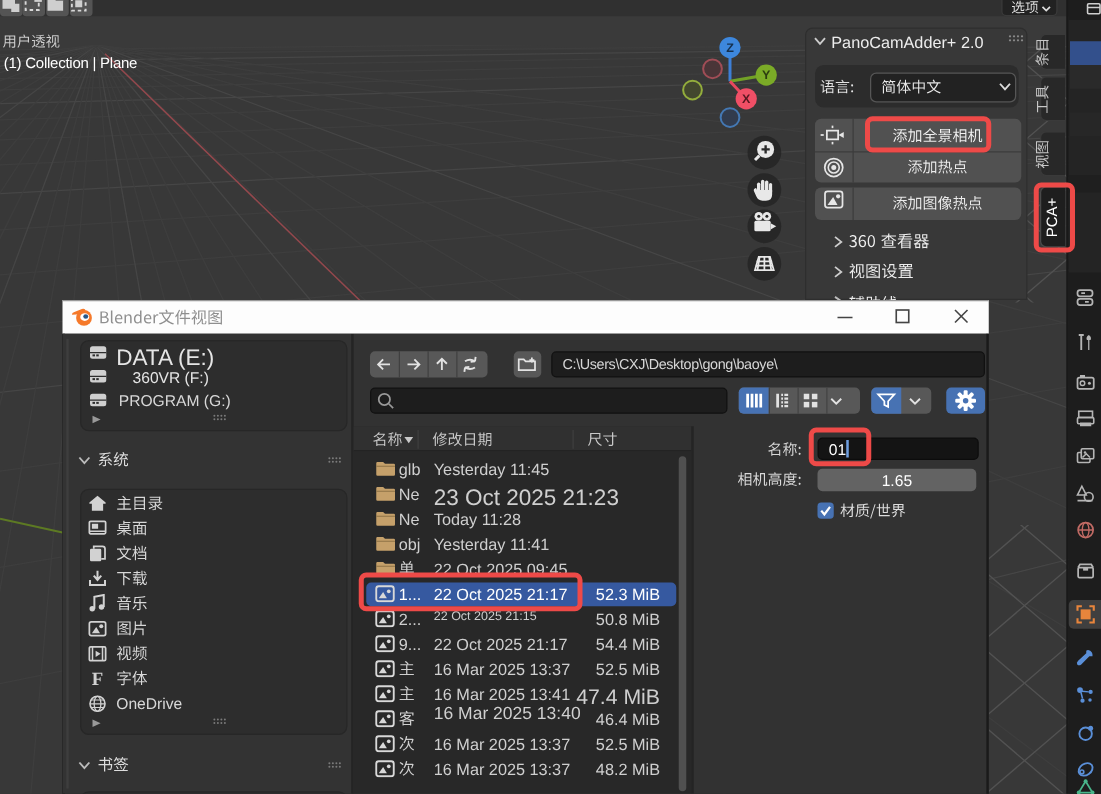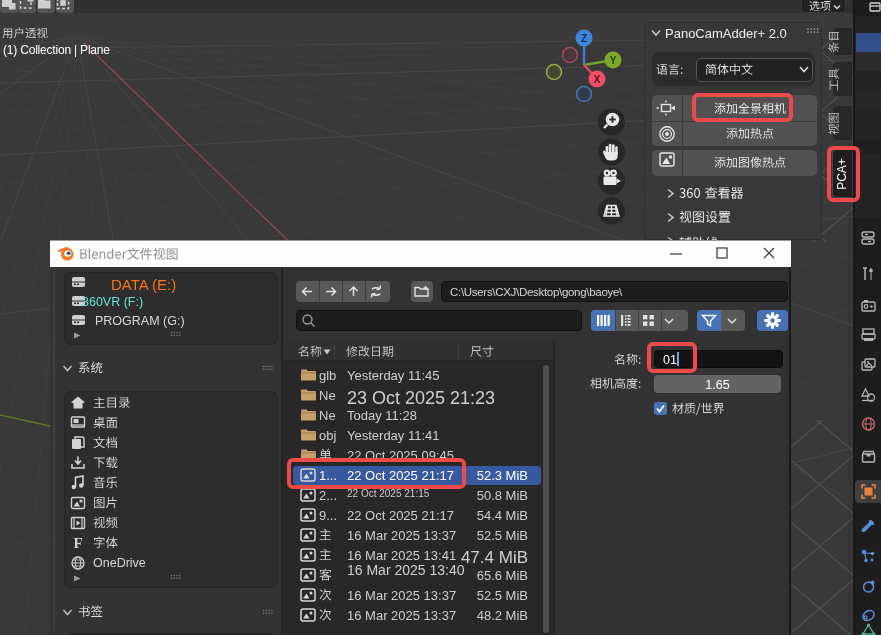--- a/index.html
+++ b/index.html
@@ -394,28 +394,28 @@
     <div class="abs" style="left:0;top:0;width:231px;height:368px;background:#333"></div>
     <div class="abs" style="left:231px;top:0;width:2px;height:368px;background:#242424"></div>
     <div class="abs" style="left:3px;top:4px;width:2px;height:360px;background:#3e3e3e;border-radius:1px"></div>
     <div class="abs" style="left:14px;top:5px;width:214px;height:73px;background:#2d2d2d;border:1px solid #272727;border-radius:7px"></div>
     <svg class="abs" style="left:21px;top:8px" width="15" height="14">
       <rect x="1" y="2" width="13" height="10" rx="2" fill="#cfcfcf"></rect>
       <rect x="3" y="8.5" width="2" height="1.6" fill="#2d2d2d"></rect>
       <rect x="6" y="8.5" width="2" height="1.6" fill="#2d2d2d"></rect>
       <line x1="1" y1="7" x2="14" y2="7" stroke="#2d2d2d" stroke-width="1"></line>
     </svg>
-    <div class="abs" style="left:61px;top:8.5px;font-size:15px;color:#f97316">DATA (E:)</div>
+    <div class="abs" style="left:43px;top:8.5px;font-size:18px;color:#e5e5e5">DATA (E:)</div>
     <svg class="abs" style="left:21px;top:27px" width="15" height="14">
       <rect x="1" y="2" width="13" height="10" rx="2" fill="#cfcfcf"></rect>
       <rect x="3" y="8.5" width="2" height="1.6" fill="#2d2d2d"></rect>
       <rect x="6" y="8.5" width="2" height="1.6" fill="#2d2d2d"></rect>
       <line x1="1" y1="7" x2="14" y2="7" stroke="#2d2d2d" stroke-width="1"></line>
     </svg>
-    <div class="abs" style="left:32px;top:27.5px;font-size:12.5px;color:#5eead4">360VR (F:)</div>
+    <div class="abs" style="left:56px;top:27.5px;font-size:12.5px;color:#e5e5e5">360VR (F:)</div>
     <svg class="abs" style="left:21px;top:46px" width="15" height="14">
       <rect x="1" y="2" width="13" height="10" rx="2" fill="#cfcfcf"></rect>
       <rect x="3" y="8.5" width="2" height="1.6" fill="#2d2d2d"></rect>
       <rect x="6" y="8.5" width="2" height="1.6" fill="#2d2d2d"></rect>
       <line x1="1" y1="7" x2="14" y2="7" stroke="#2d2d2d" stroke-width="1"></line>
     </svg>
     <div class="abs" style="left:45px;top:46.5px;font-size:12.5px;color:#d8d8d8">PROGRAM (G:)</div>
     <svg class="abs" style="left:23px;top:64px" width="9" height="9">
       <path d="M1 1.5 L7.5 4.5 L1 7.5 Z" fill="#999"></path>
     </svg>
@@ -715,21 +715,21 @@
     <div class="abs" style="left:398px;top:280.5px;width:80px;text-align:right;font-size:17px;color:#cfcfcf">47.4 MiB</div>
     <svg class="abs" style="left:250px;top:301px" width="16" height="14">
       <rect x="1" y="1" width="14" height="12" rx="2" fill="none" stroke="#d8d8d8" stroke-width="1.5"></rect>
       <path d="M3 10.5 L6.5 5.5 L9.5 10.5 Z" fill="#d8d8d8"></path>
       <circle cx="11" cy="5" r="1.5" fill="#d8d8d8"></circle>
     </svg>
     <svg style="position:absolute;left:269.0px;top:301.2px;overflow:visible;" width="12.8" height="16.0" viewBox="0 -11.5 12.8 16.0">
       <path fill="#cfcfcf" d="M4.6 -6.8H8.4C7.9 -6.2 7.2 -5.6 6.4 -5.2C5.7 -5.6 5 -6.1 4.5 -6.7ZM4.8 -8.5C4.2 -7.5 3 -6.4 1.2 -5.6C1.4 -5.4 1.7 -5.1 1.8 -4.9C2.6 -5.3 3.3 -5.7 3.8 -6.1C4.3 -5.6 4.9 -5.1 5.5 -4.7C4 -3.9 2.2 -3.4 0.4 -3.1C0.6 -2.9 0.8 -2.5 0.9 -2.2C1.6 -2.4 2.3 -2.5 3 -2.7V1H3.9V0.6H9V1H10V-2.8C10.5 -2.6 11.1 -2.5 11.7 -2.4C11.9 -2.7 12.1 -3.1 12.4 -3.3C10.5 -3.6 8.8 -4 7.3 -4.7C8.4 -5.4 9.3 -6.2 9.9 -7.2L9.3 -7.6L9.1 -7.5H5.3C5.5 -7.8 5.7 -8 5.9 -8.3ZM6.4 -4.1C7.3 -3.6 8.4 -3.2 9.5 -2.9H3.6C4.6 -3.3 5.5 -3.7 6.4 -4.1ZM3.9 -0.2V-2.1H9V-0.2ZM5.5 -10.6C5.7 -10.3 5.9 -9.9 6.1 -9.6H1V-7.2H1.9V-8.7H10.8V-7.2H11.8V-9.6H7.2C7 -10 6.7 -10.5 6.5 -10.9Z"></path>
     </svg>
     <div class="abs" style="left:297px;top:295px;font-size:14px;color:#cfcfcf">16 Mar 2025 13:40</div>
-    <div class="abs" style="left:398px;top:300.5px;width:80px;text-align:right;font-size:13px;color:#cfcfcf">65.6 MiB</div>
+    <div class="abs" style="left:398px;top:300.5px;width:80px;text-align:right;font-size:13px;color:#cfcfcf">46.4 MiB</div>
     <svg class="abs" style="left:250px;top:321px" width="16" height="14">
       <rect x="1" y="1" width="14" height="12" rx="2" fill="none" stroke="#d8d8d8" stroke-width="1.5"></rect>
       <path d="M3 10.5 L6.5 5.5 L9.5 10.5 Z" fill="#d8d8d8"></path>
       <circle cx="11" cy="5" r="1.5" fill="#d8d8d8"></circle>
     </svg>
     <svg style="position:absolute;left:269.0px;top:321.2px;overflow:visible;" width="12.8" height="16.0" viewBox="0 -11.5 12.8 16.0">
       <path fill="#cfcfcf" d="M0.7 -9.2C1.6 -8.7 2.7 -7.9 3.2 -7.4L3.8 -8.2C3.3 -8.7 2.2 -9.4 1.3 -9.9ZM0.5 -0.9 1.4 -0.3C2.2 -1.4 3.2 -2.9 3.9 -4.2L3.2 -4.9C2.4 -3.5 1.3 -1.9 0.5 -0.9ZM5.8 -10.8C5.4 -8.7 4.7 -6.7 3.7 -5.5C4 -5.3 4.4 -5.1 4.6 -4.9C5.1 -5.6 5.6 -6.6 6 -7.6H10.7C10.5 -6.7 10.1 -5.8 9.8 -5.2C10 -5.1 10.4 -4.9 10.6 -4.7C11 -5.6 11.6 -7 11.9 -8.2L11.2 -8.6L11 -8.6H6.3C6.5 -9.2 6.7 -9.9 6.8 -10.6ZM7.3 -7V-6.2C7.3 -4.4 7 -1.6 3.1 0.3C3.3 0.5 3.6 0.8 3.8 1.1C6.3 -0.2 7.4 -1.8 7.9 -3.4C8.7 -1.3 9.8 0.2 11.7 0.9C11.8 0.7 12.1 0.3 12.3 0.1C10.1 -0.7 8.9 -2.7 8.3 -5.3C8.3 -5.6 8.3 -5.9 8.3 -6.2V-7Z"></path>
     </svg>
     <div class="abs" style="left:297px;top:320.5px;font-size:13px;color:#cfcfcf">16 Mar 2025 13:37</div>
     <div class="abs" style="left:398px;top:320.5px;width:80px;text-align:right;font-size:13px;color:#cfcfcf">52.5 MiB</div>

